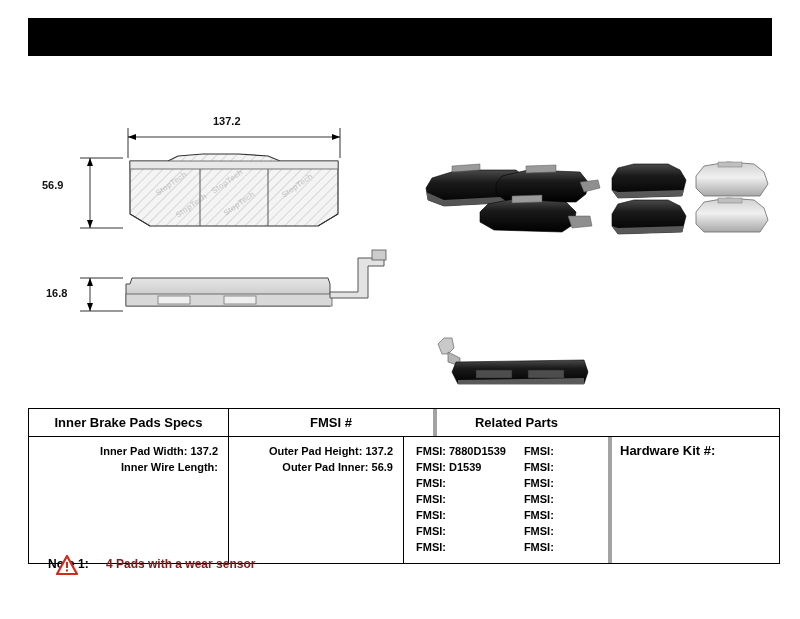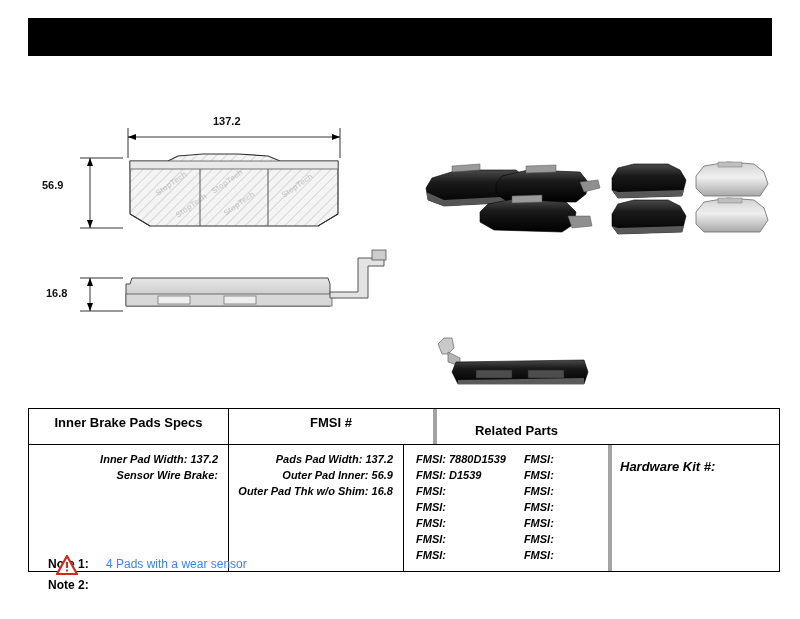--- a/index.html
+++ b/index.html
@@ -69,26 +69,25 @@
     padding: 6px 2px;
     box-sizing: border-box;
   }
   .specs-body {
     display: flex;
     min-height: 118px;
   }
   .specs-body .cell {
     box-sizing: border-box;
     padding: 6px 6px 8px 6px;
-    font-style: italic;
   }
   .col1 { width: 200px; border-right: 1px solid #000; }
   .col2 { width: 175px; border-right: 1px solid #000; }
   .col3 { width: 208px; border-right: 4px solid #a3a3a3; }
-  .col4 { width: 159px; margin-top: 8px; }
+  .col4 { width: 159px; }
 
   .spec-line {
     font-size: 11px;
     font-weight: bold;
     text-align: right;
     padding-right: 4px;
     line-height: 16px;
     white-space: nowrap;
   }
   .spec-line .val { font-weight: bold; }
@@ -126,22 +125,22 @@
     align-items: center;
     height: 21px;
   }
   .note-label {
     font-size: 12px;
     font-weight: bold;
     width: 58px;
   }
   .note-text {
     font-size: 12px;
-    font-weight: normal;
-    color: #3b82f6;
+    font-weight: bold;
+    color: #7f1d1d;
   }
   .warn-icon {
     position: absolute;
     left: 8px;
     top: 2px;
     width: 22px;
     height: 20px;
   }
 </style>
 </head>
@@ -289,37 +288,33 @@
   </div>
 
   <div class="specs-body">
 
     <div class="cell col1">
       <div class="spec-line">
         <span>Inner Pad Width:</span>
         <span class="val">137.2</span>
       </div>
       <div class="spec-line">
-        <span>Sensor Wire Brake:</span>
+        <span>Inner Wire Length:</span>
         <span class="val"></span>
       </div>
     </div>
 
     <div class="cell col2">
       <div class="spec-line">
-        <span>Pads Pad Width:</span>
+        <span>Outer Pad Height:</span>
         <span class="val">137.2</span>
       </div>
       <div class="spec-line">
         <span>Outer Pad Inner:</span>
         <span class="val">56.9</span>
-      </div>
-      <div class="spec-line">
-        <span>Outer Pad Thk w/o Shim:</span>
-        <span class="val">16.8</span>
       </div>
     </div>
 
     <div class="cell col3">
       <div class="fmsi-grid">
         <div class="fmsi-col">
           <div class="fmsi-line">FMSI:  7880D1539</div>
           <div class="fmsi-line">FMSI:  D1539</div>
           <div class="fmsi-line">FMSI:</div>
           <div class="fmsi-line">FMSI:</div>
@@ -350,17 +345,13 @@
   <svg class="warn-icon" viewBox="0 0 22 20">
     <polygon points="11,1 21,19 1,19" fill="#ffffff" stroke="#d32a1e" stroke-width="2.2" stroke-linejoin="round"></polygon>
     <rect x="10" y="7" width="2" height="6" fill="#d32a1e"></rect>
     <rect x="10" y="14.5" width="2" height="2" fill="#d32a1e"></rect>
   </svg>
 
   <div class="note-row">
     <div class="note-label">Note 1:</div>
     <div class="note-text">4 Pads with a wear sensor</div>
   </div>
-  <div class="note-row">
-    <div class="note-label">Note 2:</div>
-    <div class="note-text"></div>
-  </div>
 </div>
 
 </body></html>

